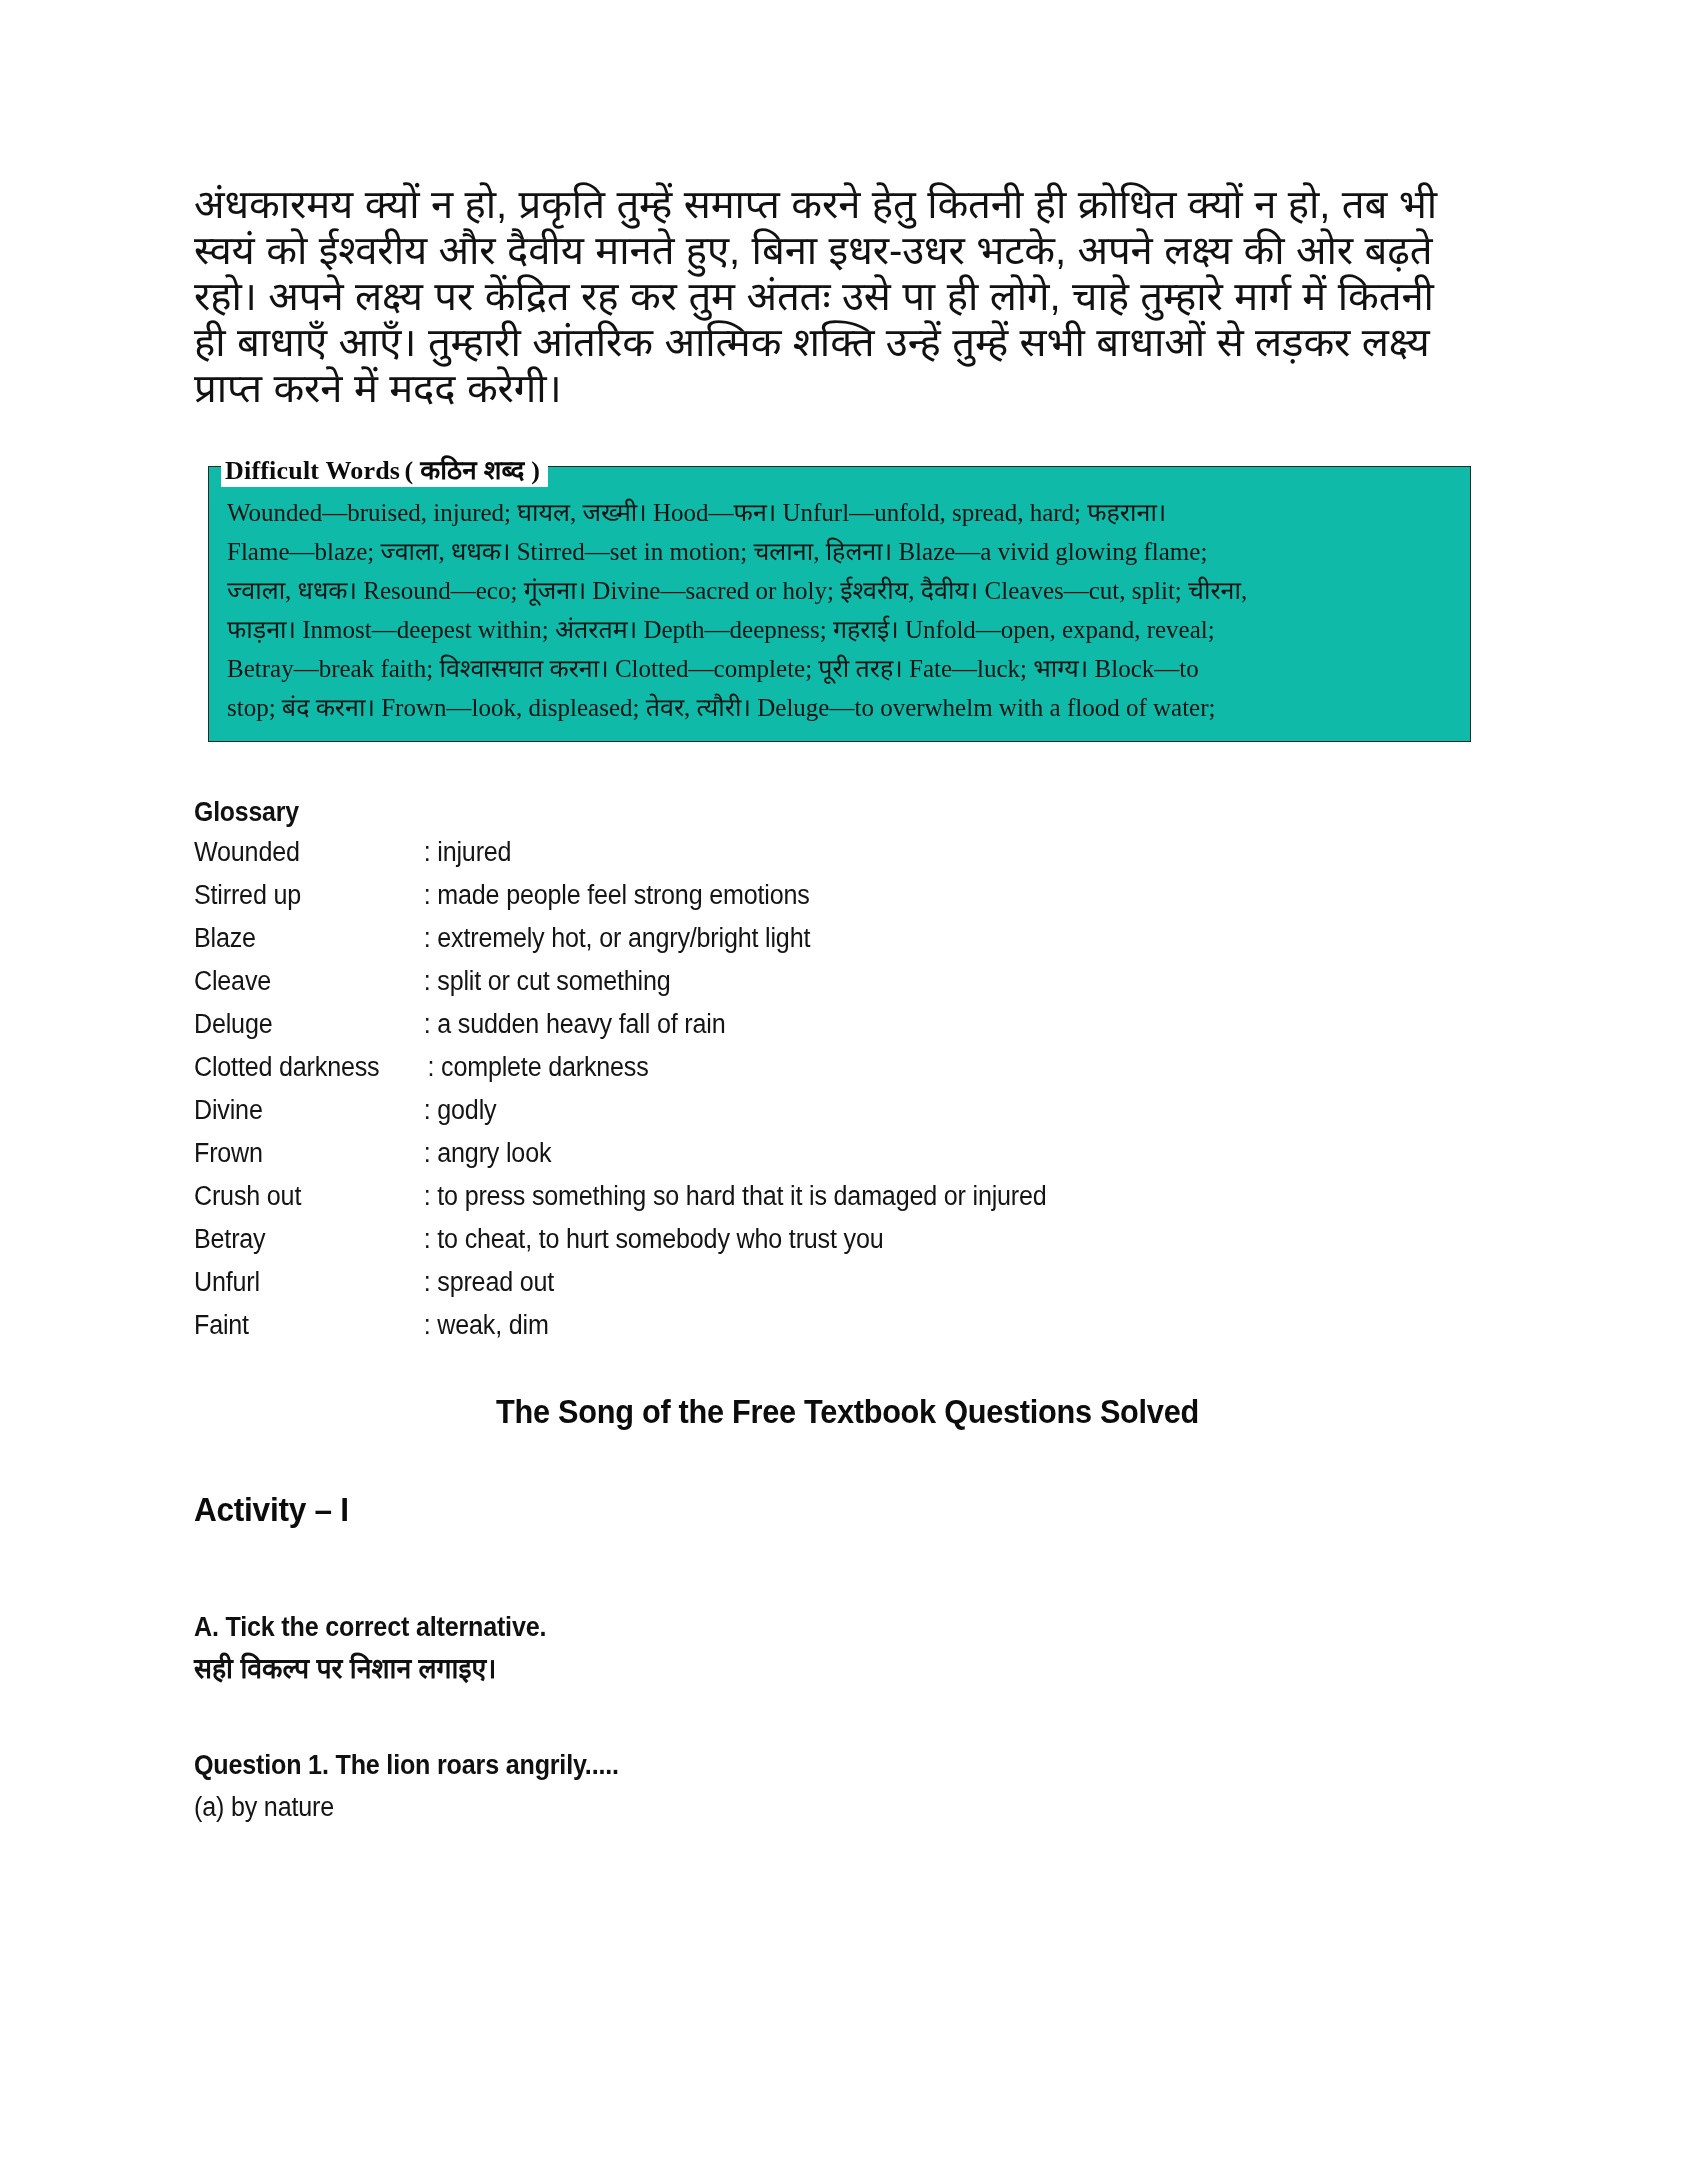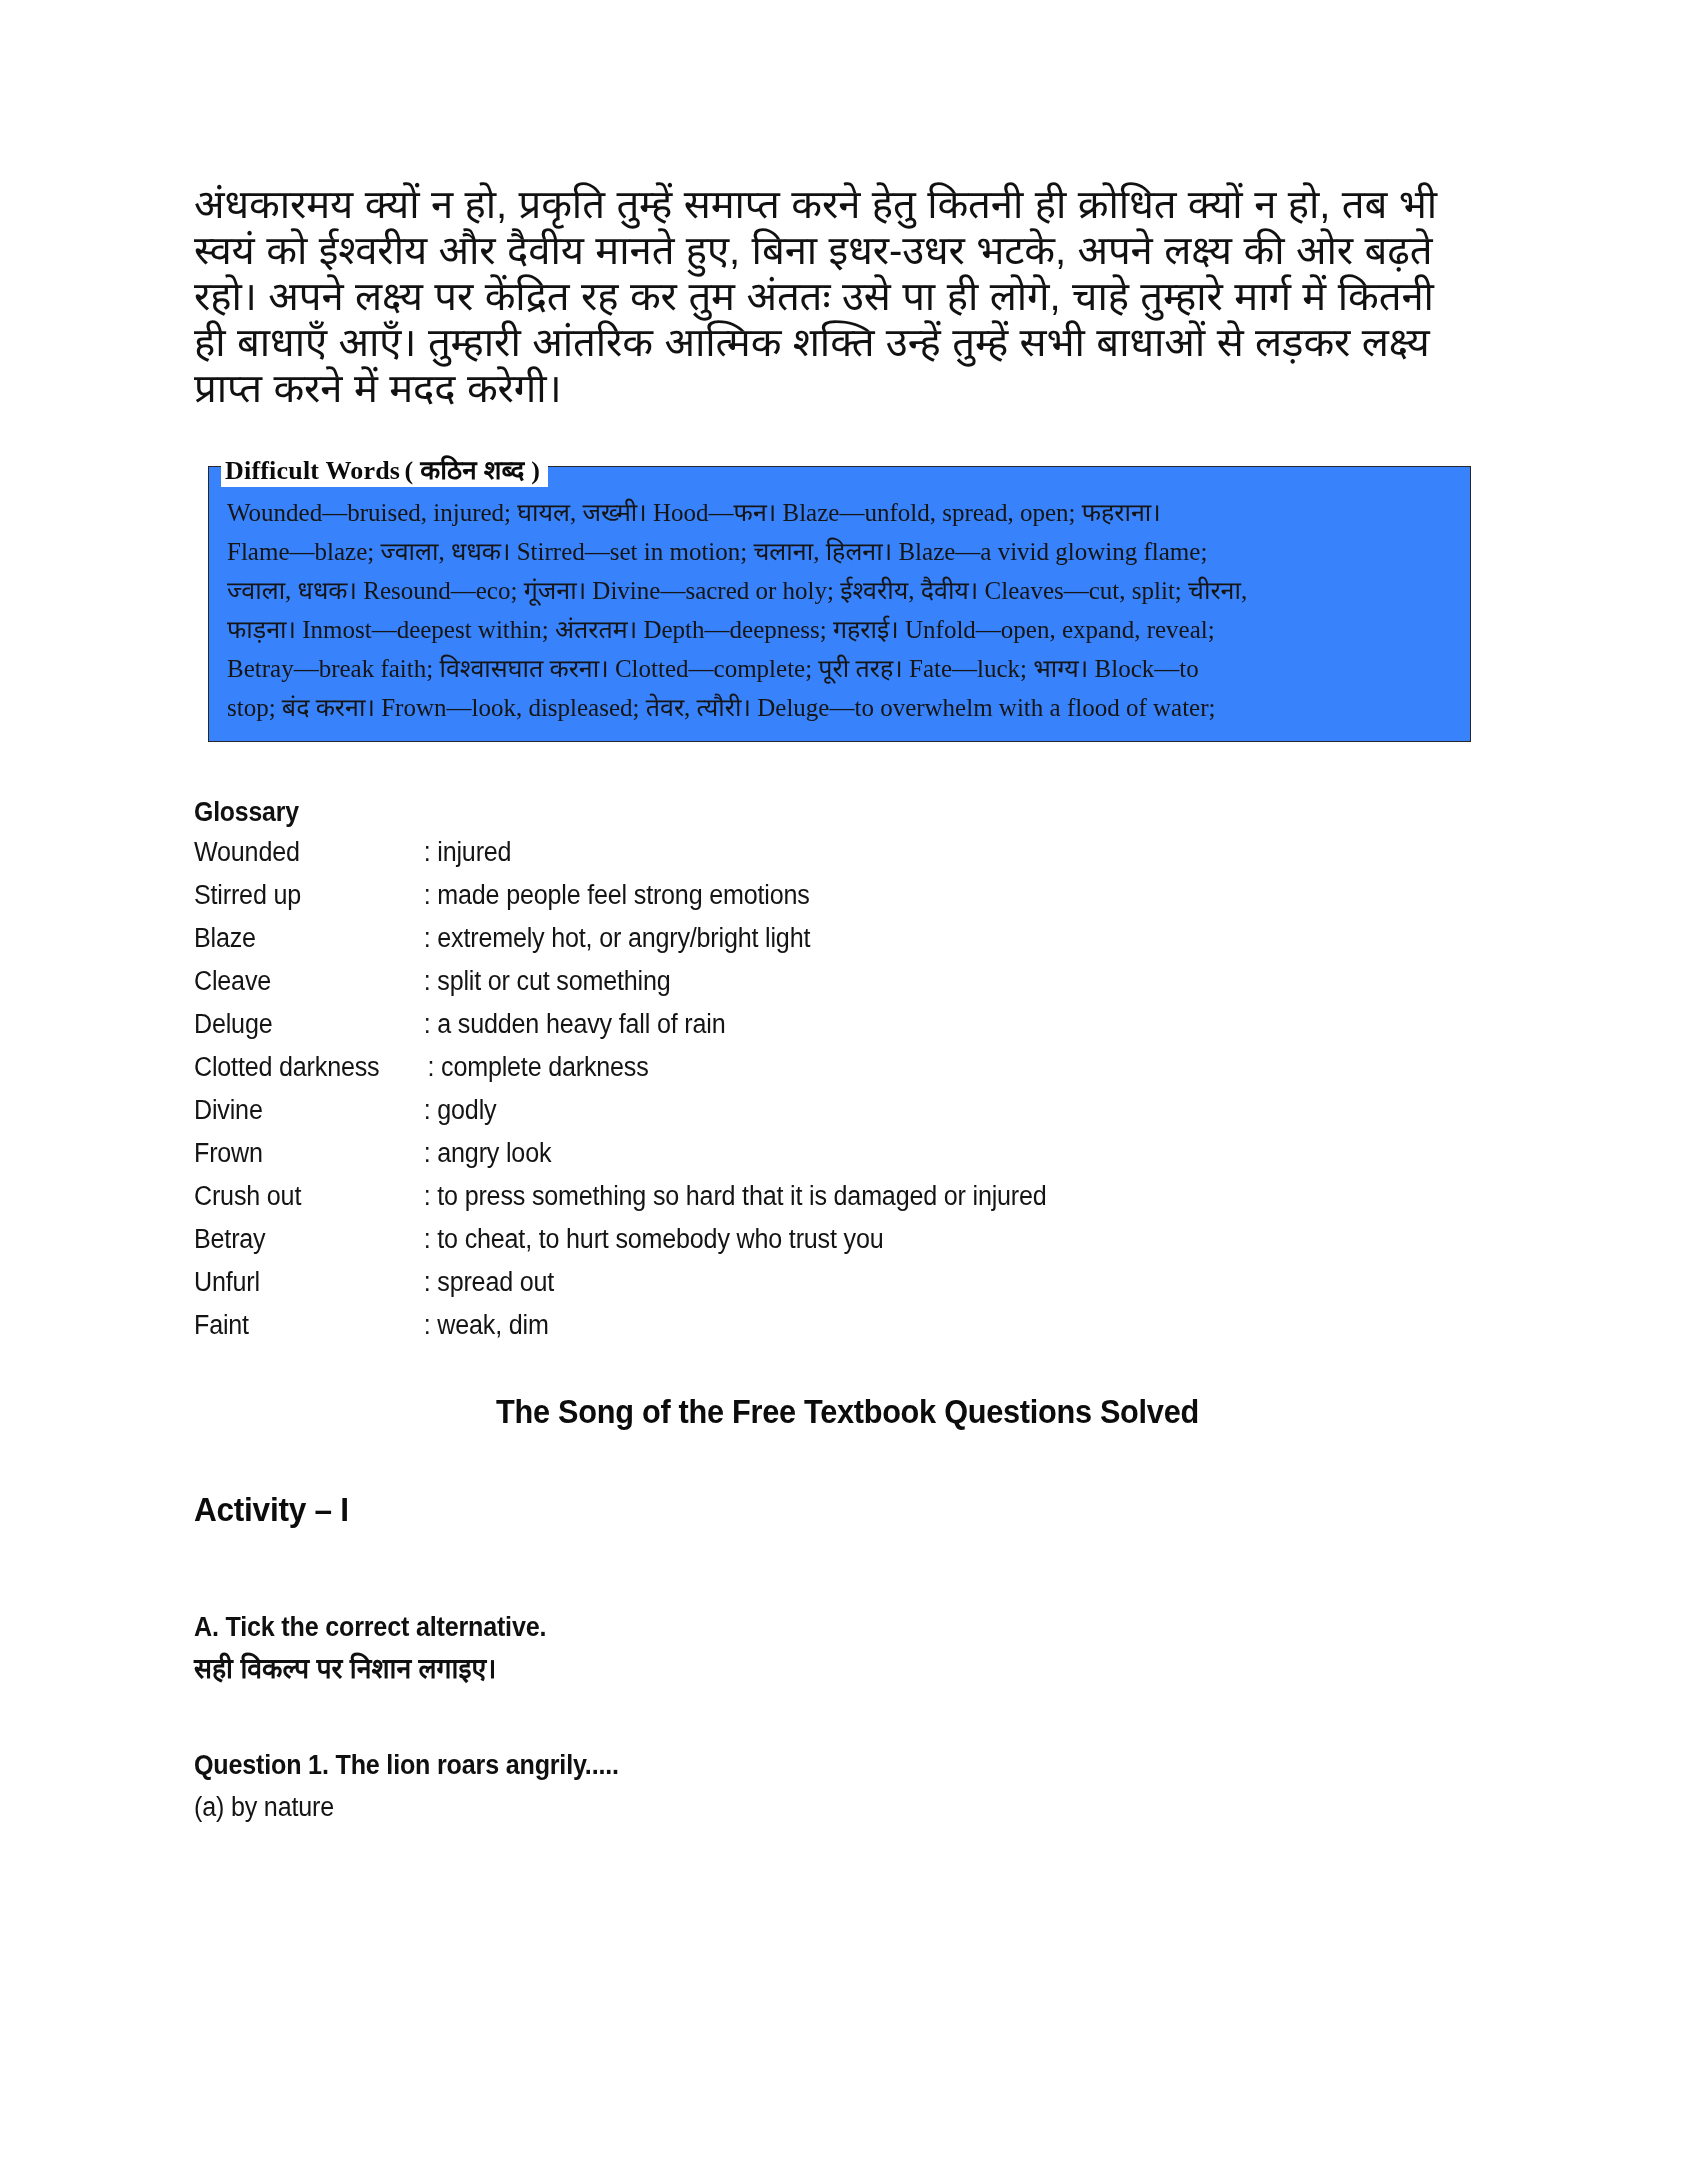--- a/index.html
+++ b/index.html
@@ -43,21 +43,21 @@
   }
 
   
   .dw-box {
     position: relative;
     margin-top: 55px;
     margin-left: 14px;
     width: 1263px;
     border: 1.6px solid #2b2b2b;
     box-sizing: border-box;
-    background: #3b82f6;
+    background: #14b8a6;
     padding: 26px 16px 14px 18px;
     filter: contrast(1.05);
   }
   .dw-title-wrap {
     position: absolute;
     top: -16px;
     left: 12px;
     background: #fdfdfd;
     padding: 0 8px 0 4px;
     white-space: nowrap;
@@ -192,21 +192,21 @@
   <div class="content">
 
     <p class="hindi-para">अंधकारमय क्यों न हो, प्रकृति तुम्हें समाप्त करने हेतु कितनी ही क्रोधित क्यों न हो, तब भी स्वयं को ईश्वरीय और दैवीय मानते हुए, बिना इधर-उधर भटके, अपने लक्ष्य की ओर बढ़ते रहो। अपने लक्ष्य पर केंद्रित रह कर तुम अंततः उसे पा ही लोगे, चाहे तुम्हारे मार्ग में कितनी ही बाधाएँ आएँ। तुम्हारी आंतरिक आत्मिक शक्ति उन्हें तुम्हें सभी बाधाओं से लड़कर लक्ष्य प्राप्त करने में मदद करेगी।</p>
 
     <div class="dw-box">
       <div class="dw-title-wrap">
         <span class="dw-title">Difficult Words</span>
         <span class="dw-title hin">( कठिन शब्द )</span>
       </div>
       <div class="dw-body">
-        <div class="dw-line">Wounded—bruised, injured; घायल, जख्मी। Hood—फन। Blaze—unfold, spread, open; फहराना।</div>
+        <div class="dw-line">Wounded—bruised, injured; घायल, जख्मी। Hood—फन। Unfurl—unfold, spread, hard; फहराना।</div>
         <div class="dw-line">Flame—blaze; ज्वाला, धधक। Stirred—set in motion; चलाना, हिलना। Blaze—a vivid glowing flame;</div>
         <div class="dw-line">ज्वाला, धधक। Resound—eco; गूंजना। Divine—sacred or holy; ईश्वरीय, दैवीय। Cleaves—cut, split; चीरना,</div>
         <div class="dw-line">फाड़ना। Inmost—deepest within; अंतरतम। Depth—deepness; गहराई। Unfold—open, expand, reveal;</div>
         <div class="dw-line">Betray—break faith; विश्वासघात करना। Clotted—complete; पूरी तरह। Fate—luck; भाग्य। Block—to</div>
         <div class="dw-line">stop; बंद करना। Frown—look, displeased; तेवर, त्यौरी। Deluge—to overwhelm with a flood of water;</div>
       </div>
     </div>
 
     <div class="glossary-block">
       <div class="glossary-title">Glossary</div>

